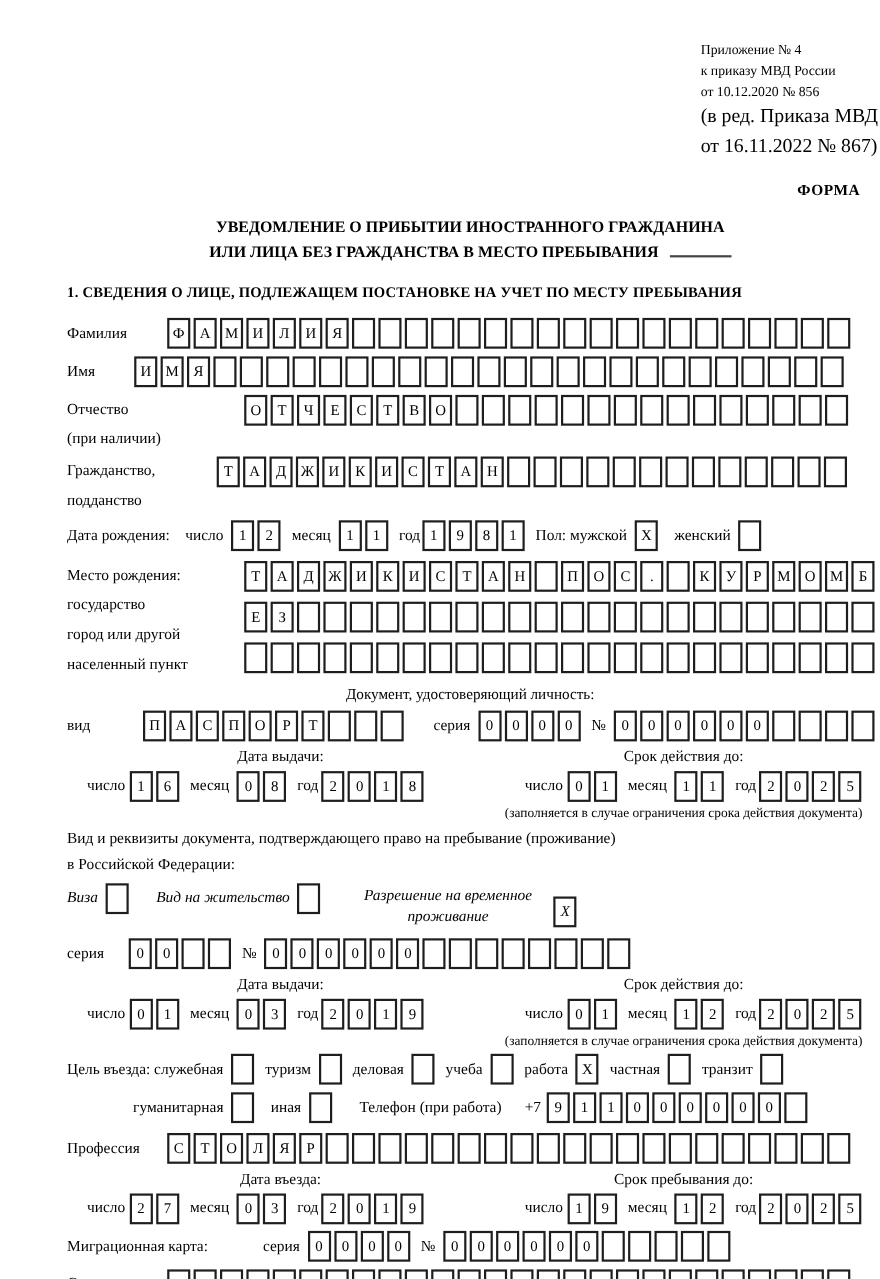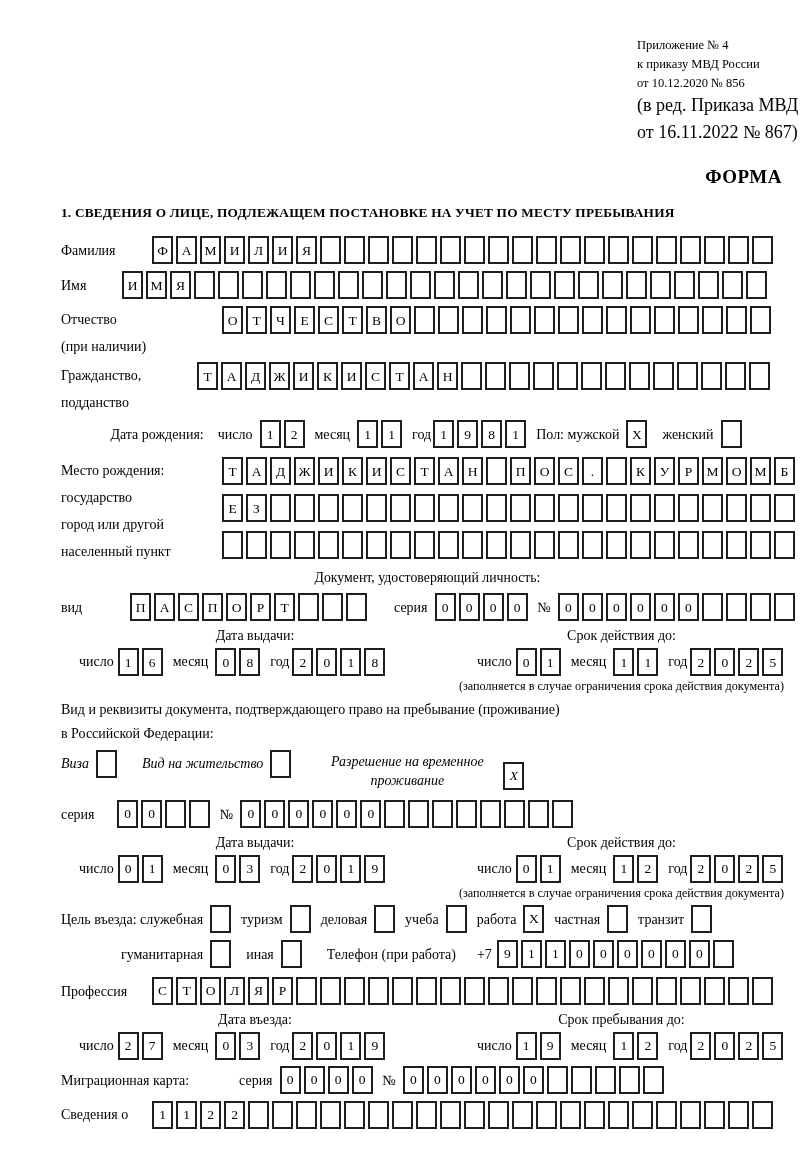--- a/index.html
+++ b/index.html
@@ -3,21 +3,21 @@
 <meta charset="utf-8">
 <style>
   html,body{margin:0;padding:0;background:#fff;}
   .page{
     position:relative;width:800px;height:1163px;box-sizing:border-box;
     padding:36px 25px 8px 42px;background:#fff;color:#000;
     font-family:"Liberation Serif","DejaVu Serif",serif;font-size:14px;overflow:hidden;margin-left:19px;
   }
   .appendix{margin-left:576px;line-height:1.5;font-size:12.5px;white-space:nowrap;}
   .appendix .sub{font-size:18px;}
-  .forma{font-weight:bold;font-size:19px;text-align:right;padding-right:12px;margin-top:20px;letter-spacing:.5px;}
+  .forma{font-weight:bold;font-size:14px;text-align:right;padding-right:12px;margin-top:20px;letter-spacing:.5px;}
   .title{font-weight:bold;font-size:14.5px;text-align:center;margin-top:14px;line-height:1.55;}
   .title-underline{display:inline-block;width:56px;border-bottom:2px solid #444;height:.9em;margin-left:10px;}
   .sec-heading{font-weight:bold;font-size:13.3px;margin:17px 0 15px 0;letter-spacing:.2px;}
   .frow{display:flex;align-items:flex-start;margin-bottom:6px;}
   .flabel{flex:none;line-height:29px;white-space:nowrap;}
   .flabel.ml{line-height:27px;}
   .cells{display:flex;flex:none;}
   .cell{
     flex:none;width:17px;height:24px;border:2px solid #1e1e1e;margin-right:3px;background:#fff;
     display:flex;align-items:center;justify-content:center;font-size:13.5px;line-height:1;
@@ -49,20 +49,24 @@
   <div class="appendix">
     <div>Приложение № 4</div>
     <div>к приказу МВД России</div>
     <div>от 10.12.2020 № 856</div>
     <div class="sub">(в ред. Приказа МВД России</div>
     <div class="sub">от 16.11.2022 № 867)</div>
   </div>
 
   <div class="forma">ФОРМА</div>
 
+  <div class="title">
+    <div>УВЕДОМЛЕНИЕ О ПРИБЫТИИ ИНОСТРАННОГО ГРАЖДАНИНА</div>
+    <div><span>ИЛИ ЛИЦА БЕЗ ГРАЖДАНСТВА В МЕСТО ПРЕБЫВАНИЯ</span><span class="title-underline"></span></div>
+  </div>
 
   <div class="sec-heading">1. СВЕДЕНИЯ О ЛИЦЕ, ПОДЛЕЖАЩЕМ ПОСТАНОВКЕ НА УЧЕТ ПО МЕСТУ ПРЕБЫВАНИЯ</div>
 
   <div class="frow">
     <div class="flabel" style="width:91px;">Фамилия</div>
     <div class="cells">
         <div class="cell">Ф</div>
         <div class="cell">А</div>
         <div class="cell">М</div>
         <div class="cell">И</div>
@@ -182,21 +186,21 @@
         <div class="cell"></div>
         <div class="cell"></div>
         <div class="cell"></div>
         <div class="cell"></div>
         <div class="cell"></div>
         <div class="cell"></div>
         <div class="cell"></div>
       </div>
   </div>
 
-  <div class="frow" style="margin-bottom:8px;justify-content:center;">
+  <div class="frow" style="margin-bottom:8px;">
     <div class="flabel">Дата рождения:</div>
     <div class="mlabel" style="margin-left:14px;">число</div>
     <div class="cells">
         <div class="cell">1</div>
         <div class="cell">2</div>
       </div>
     <div class="mlabel">месяц</div>
     <div class="cells">
         <div class="cell">1</div>
         <div class="cell">1</div>

